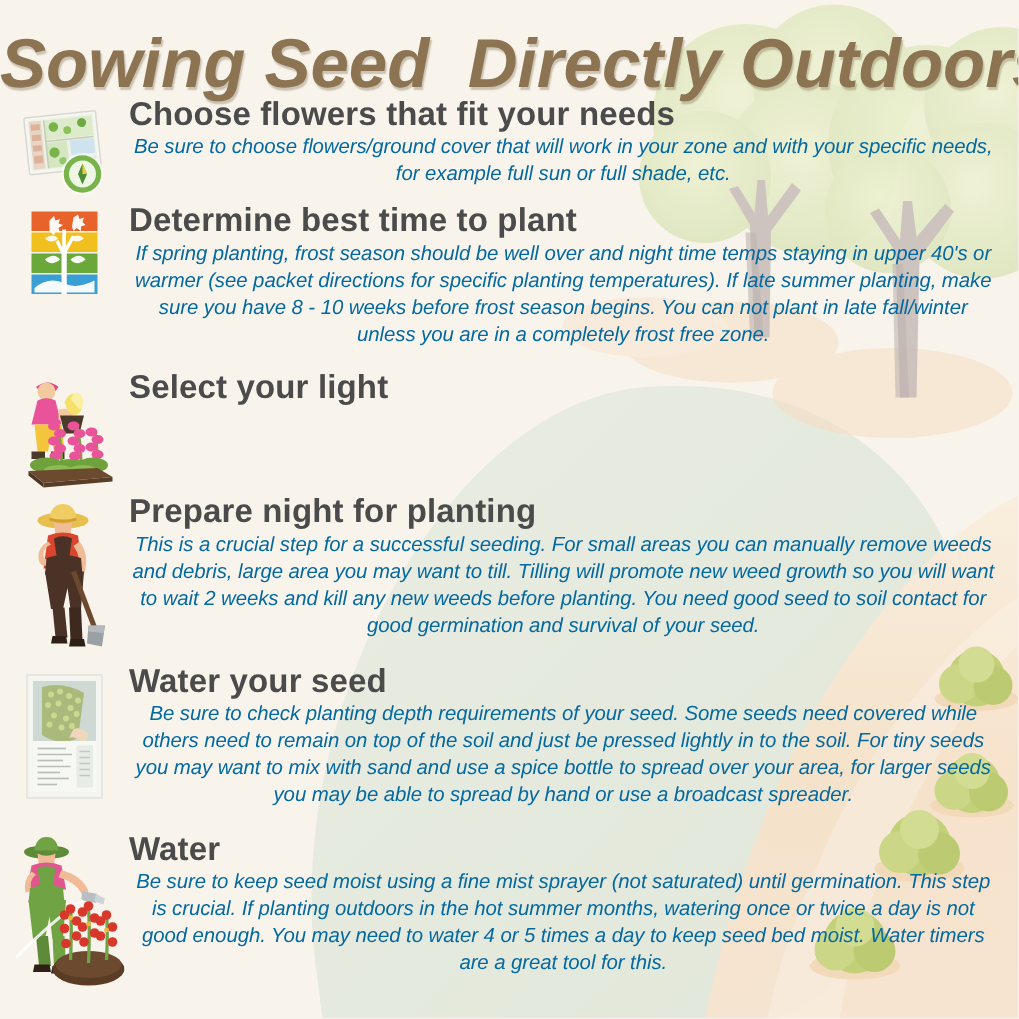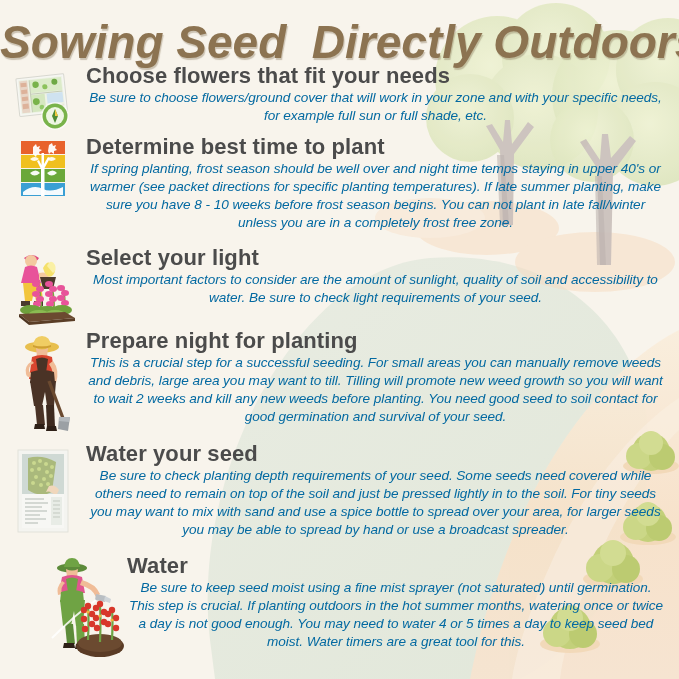--- a/index.html
+++ b/index.html
@@ -59,21 +59,21 @@
     letter-spacing:-.05px;
     text-align:center;
   }
 
   
   .step-0{height:71px;}
   .step-1{height:111px;}
   .step-2{height:83px;}
   .step-3{height:113px;}
   .step-4{height:112px;}
-  .step-5{height:110px;padding-left:41px;}
+  .step-5{height:110px;}
 
   .step-0 .icon-wrap{padding-top:6px;}
   .step-1 .icon-wrap{padding-top:4px;}
   .step-2 .icon-wrap{padding-top:0px;}
   .step-3 .icon-wrap{padding-top:2px;}
   .step-4 .icon-wrap{padding-top:6px;}
   .step-5 .icon-wrap{padding-top:0px;}
 
   .icon-svg{display:block;}
 </style>
@@ -289,21 +289,20 @@
 
           <g>
             <path d="M12 68 L58 66 L68 72 L22 76 Z" fill="#6b4a30"></path>
             <path d="M12 68 L22 76 L22 79 L12 71 Z" fill="#4e3521"></path>
             <path d="M22 76 L68 72 L68 75 L22 79 Z" fill="#5a3d26"></path>
           </g>
         </svg>
       </div>
       <div class="txt">
         <div class="heading">Select your light</div>
-        <div class="body">Most important factors to consider are the amount of sunlight, quality of soil and accessibility to water. Be sure to check light  requirements of your seed.</div>
       </div>
     </div>
 
     <div class="step step-3">
       <div class="icon-wrap">
         <svg class="icon-svg" width="62" height="104" viewBox="0 0 62 104">
 
           <ellipse cx="30" cy="16" rx="17" ry="5.5" fill="#e8bf4e"></ellipse>
           <path d="M21 15 q1 -10 9 -10 q8 0 9 10 Z" fill="#f0cd63"></path>
           <path d="M21 14 q9 3 18 0 l0 2 q-9 3 -18 0 Z" fill="#cf9f33"></path>

